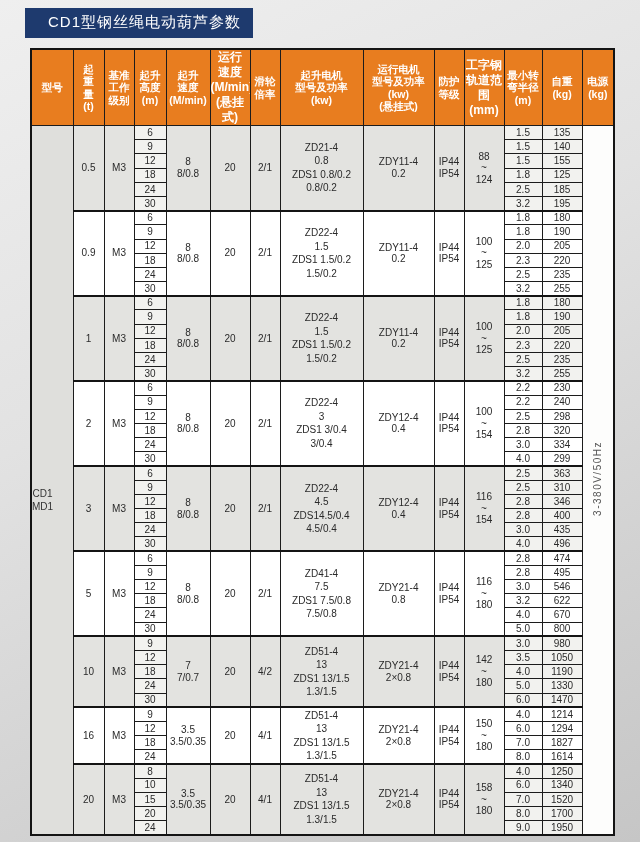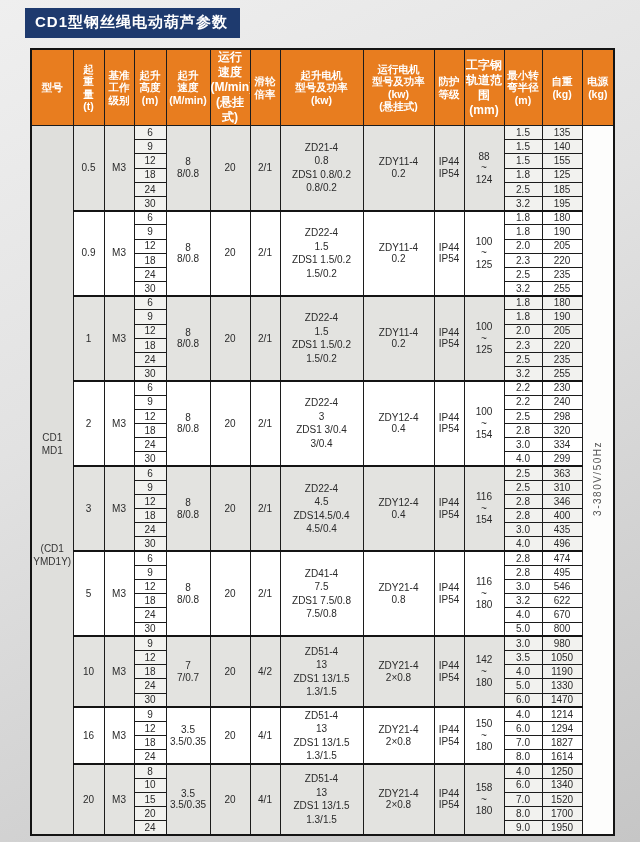--- a/index.html
+++ b/index.html
@@ -4,22 +4,22 @@
 <style>
   html,body{margin:0;padding:0;}
   body{
     width:640px;height:842px;overflow:hidden;position:relative;
     background:linear-gradient(155deg,#efefef 0%,#e2e2e2 40%,#cfcfcf 80%,#c6c6c6 100%);
     font-family:"Liberation Sans",sans-serif;
   }
   .title-bar{
     position:absolute;left:25px;top:8px;
     background:#1e3a6e;color:#ffffff;
-    font-size:15px;font-weight:bold;letter-spacing:1px;
-    padding:5px 12px 6px 10px;
+    font-size:15px;font-weight:normal;letter-spacing:1px;
+    padding:5px 12px 6px 23px;
   }
   .tbl-wrap{position:absolute;left:30px;top:48px;}
   table{
     border-collapse:collapse;table-layout:fixed;width:583px;
     border:2px solid #141414;background:#ffffff;
   }
   th,td{
     border:1px solid #1c1c1c;
     text-align:center;vertical-align:middle;
     padding:0;white-space:pre-line;overflow:hidden;
@@ -32,21 +32,21 @@
   tbody td{font-size:10px;color:#2a2a2a;line-height:1.15;}
   tbody tr{height:14.2px;}
   tr.block-start td{border-top:2px solid #141414;}
   td.g{background:#e3e3e0;}
   td.w{background:#ffffff;}
   td.sub-g{background:#f2f2ef;}
   td.sub-w{background:#ffffff;}
   td.motor{line-height:1.35;margin-top:47px;}
   td.model-cell{background:#dfdfdc;color:#333333;font-size:10px;}
   .model-inner{
-    display:flex;flex-direction:column;align-items:center;justify-content:center;
+    display:flex;flex-direction:row;align-items:center;
     gap:85px;height:700px;box-sizing:border-box;padding-top:40px;line-height:1.3;
   }
   td.power-cell{background:#fdfdfc;}
   .vtext{
     writing-mode:vertical-rl;transform:rotate(180deg);
     font-size:10px;color:#555555;letter-spacing:1.5px;
   }
 </style>
 </head>
 <body>

